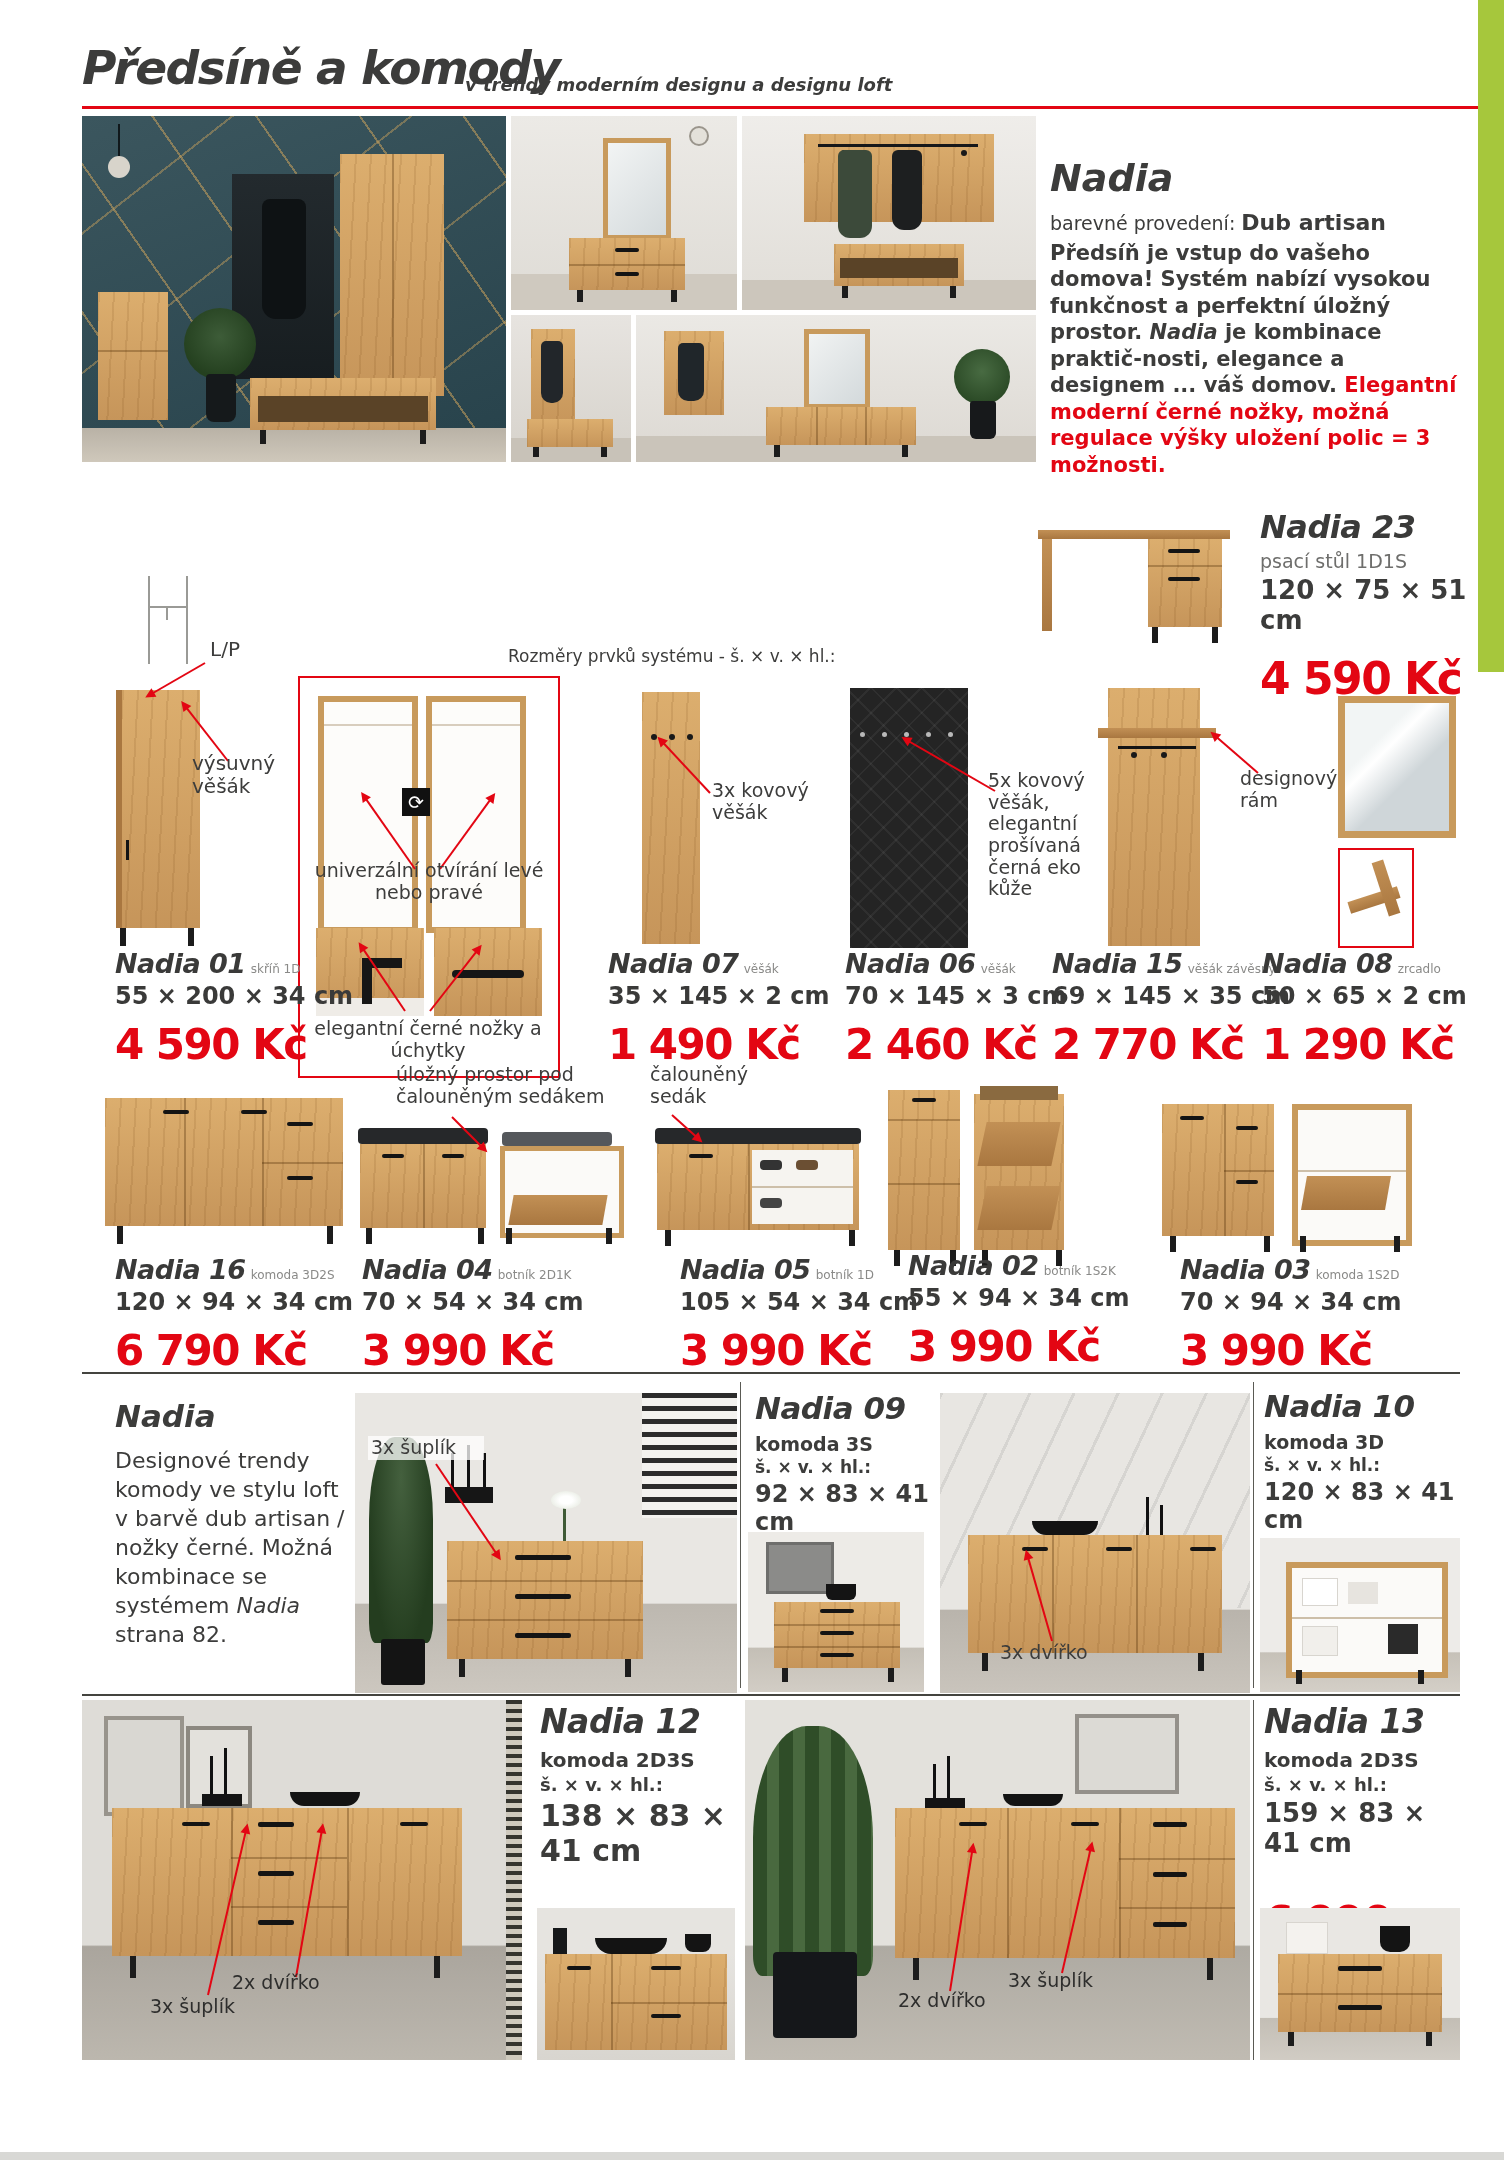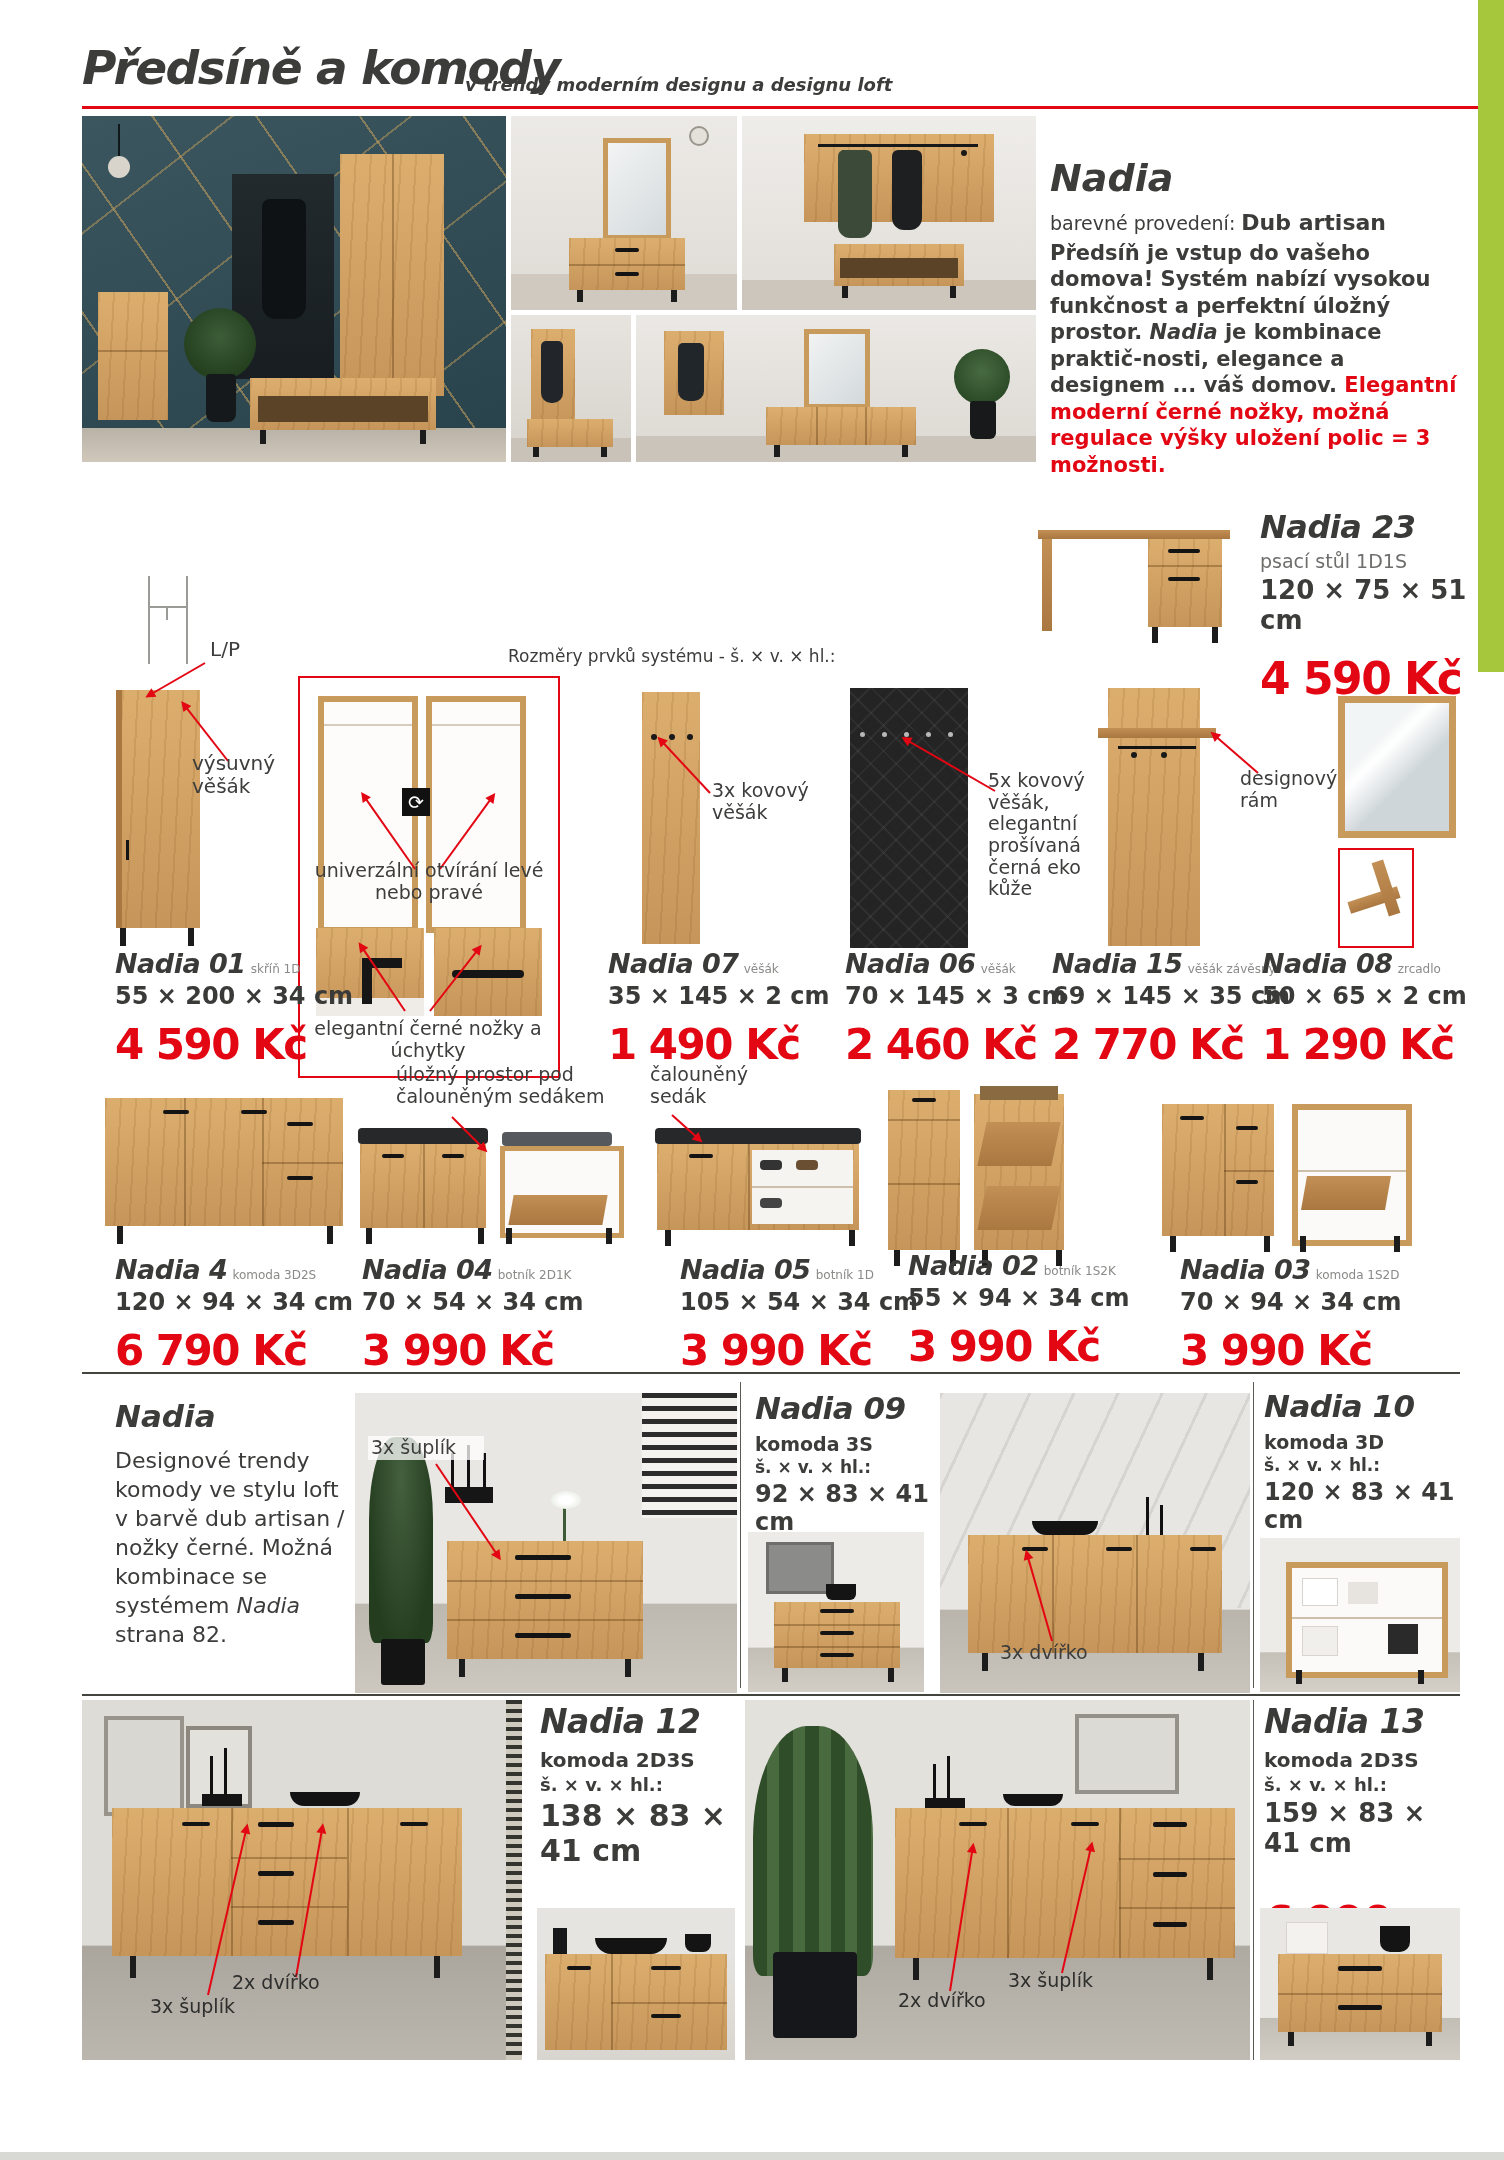--- a/index.html
+++ b/index.html
@@ -344,21 +344,21 @@
   <div class="abs" style="left:1292px;top:1104px;width:116px;height:152px">
     <div class="abs" style="left:0;top:0;width:108px;height:130px;border:6px solid #c89a5c;background:#fbfaf8">
       <div class="seamh" style="top:46%;background:#cdbfa9"></div>
       <div class="abs wdd" style="left:6px;top:66px;width:84px;height:34px;transform:skewX(-10deg)"></div>
     </div>
     <div class="lg" style="left:8px;top:132px;height:16px"></div>
       <div class="lg" style="right:8px;top:132px;height:16px"></div>
   </div>
 
   <div class="abs" style="left:115px;top:1254px">
-    <div><span class="pname">Nadia 4</span>
+    <div><span class="pname">Nadia 16</span>
          <span class="ptype">komoda 3D2S</span></div>
     <div class="psize">120 × 94 × 34 cm</div>
     <div class="price">6 790 Kč</div>
   </div>
   <div class="abs" style="left:362px;top:1254px">
     <div><span class="pname">Nadia 04</span>
          <span class="ptype">botník 2D1K</span></div>
     <div class="psize">70 × 54 × 34 cm</div>
     <div class="price">3 990 Kč</div>
   </div>

